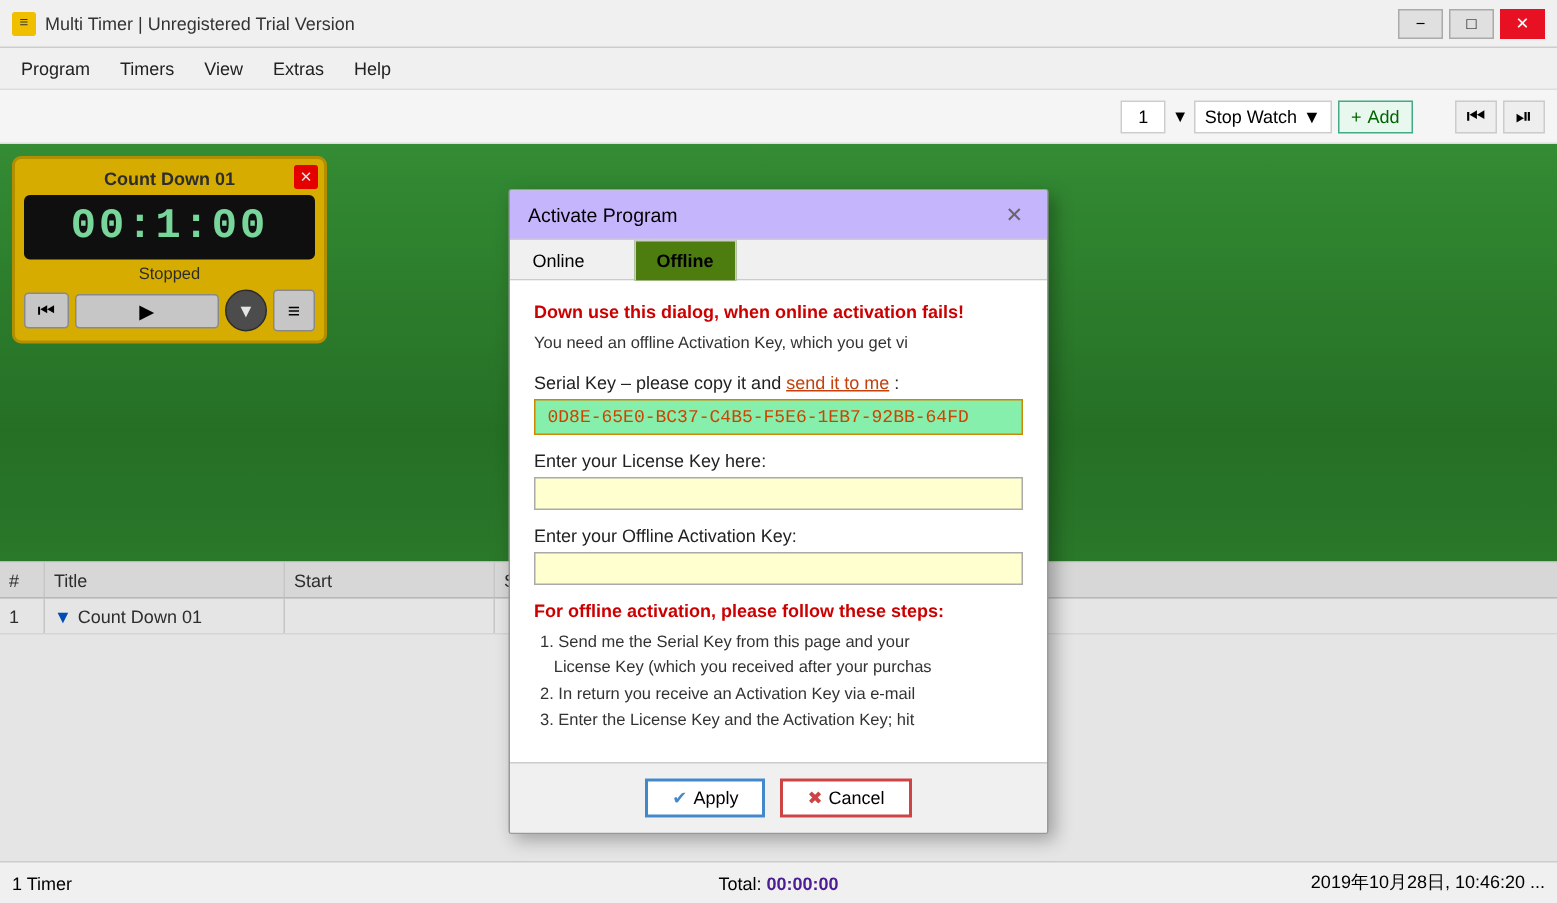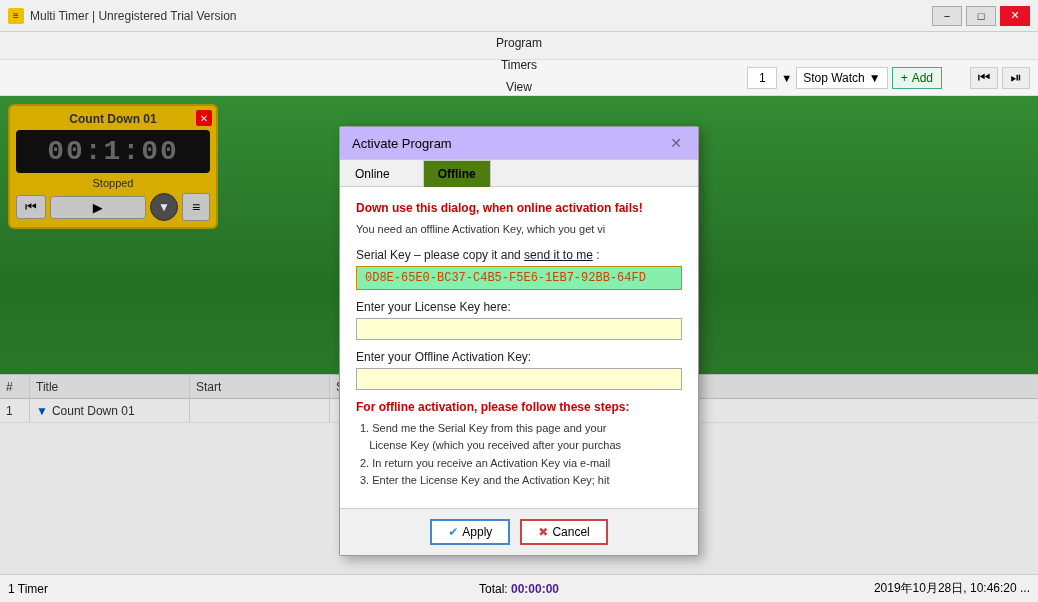--- a/index.html
+++ b/index.html
@@ -52,21 +52,20 @@
     .title-bar-btn.close { background: #e81123; color: white; border-color: #e81123; }
 
     
     .menu-bar {
       background: #f0f0f0;
       height: 28px;
       display: flex;
       align-items: center;
       padding: 0 4px;
       border-bottom: 1px solid #ddd;
-      flex-direction: column;
     }
     .menu-item {
       padding: 4px 10px;
       cursor: pointer;
       font-size: 12px;
       color: #222;
     }
 
     
     .toolbar {
@@ -156,21 +155,21 @@
       background: red;
       color: white;
       border: none;
       cursor: pointer;
       font-size: 10px;
       display: flex; align-items: center; justify-content: center;
       border-radius: 2px;
     }
     .timer-display {
       background: #111;
-      color: #737373;
+      color: #86efac;
       font-family: 'Courier New', monospace;
       font-size: 28px;
       font-weight: bold;
       padding: 6px 10px;
       border-radius: 4px;
       text-align: center;
       letter-spacing: 2px;
       margin-bottom: 4px;
     }
     .timer-status {
@@ -322,21 +321,21 @@
       color: #333;
       margin-bottom: 10px;
       line-height: 1.5;
     }
     .modal-label {
       font-size: 12px;
       color: #222;
       margin-bottom: 4px;
     }
     .modal-label a {
-      color: #0f172a;
+      color: #c2410c;
       text-decoration: underline;
     }
     .modal-serial-box {
       border: 1px solid #cc8800;
       background: #86efac;
       padding: 4px 8px;
       font-family: 'Courier New', monospace;
       font-size: 12px;
       color: #cc4400;
       margin-bottom: 10px;

